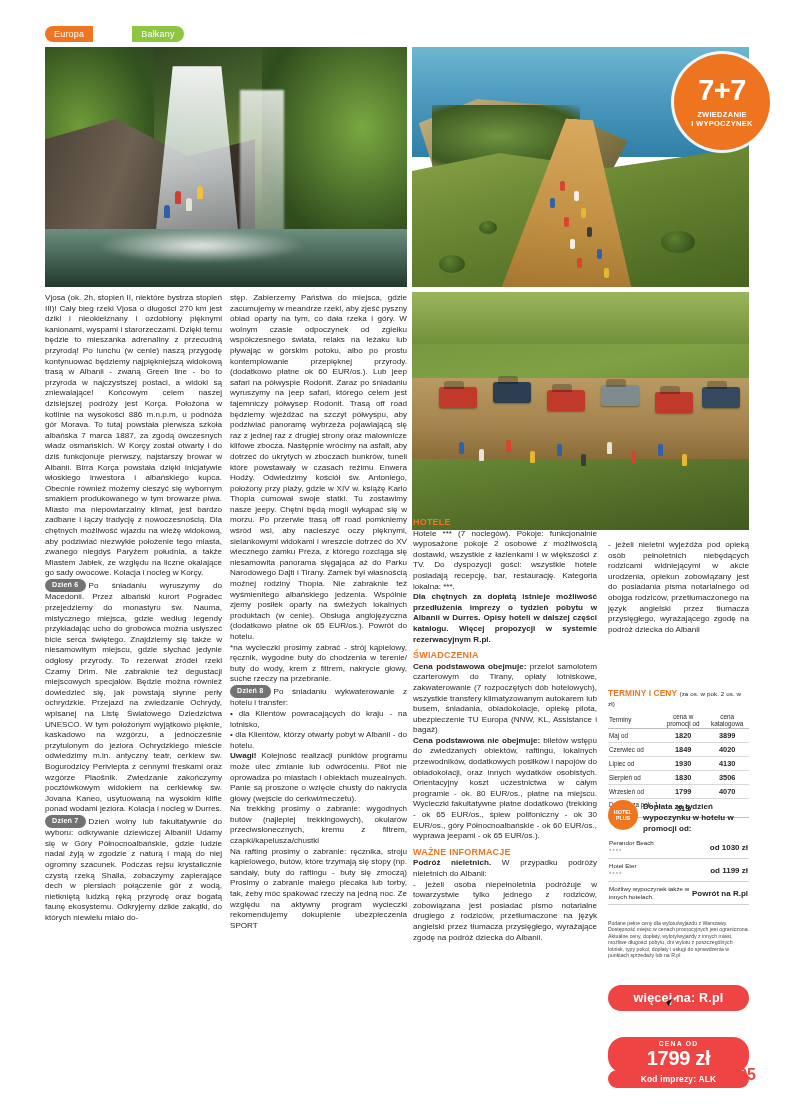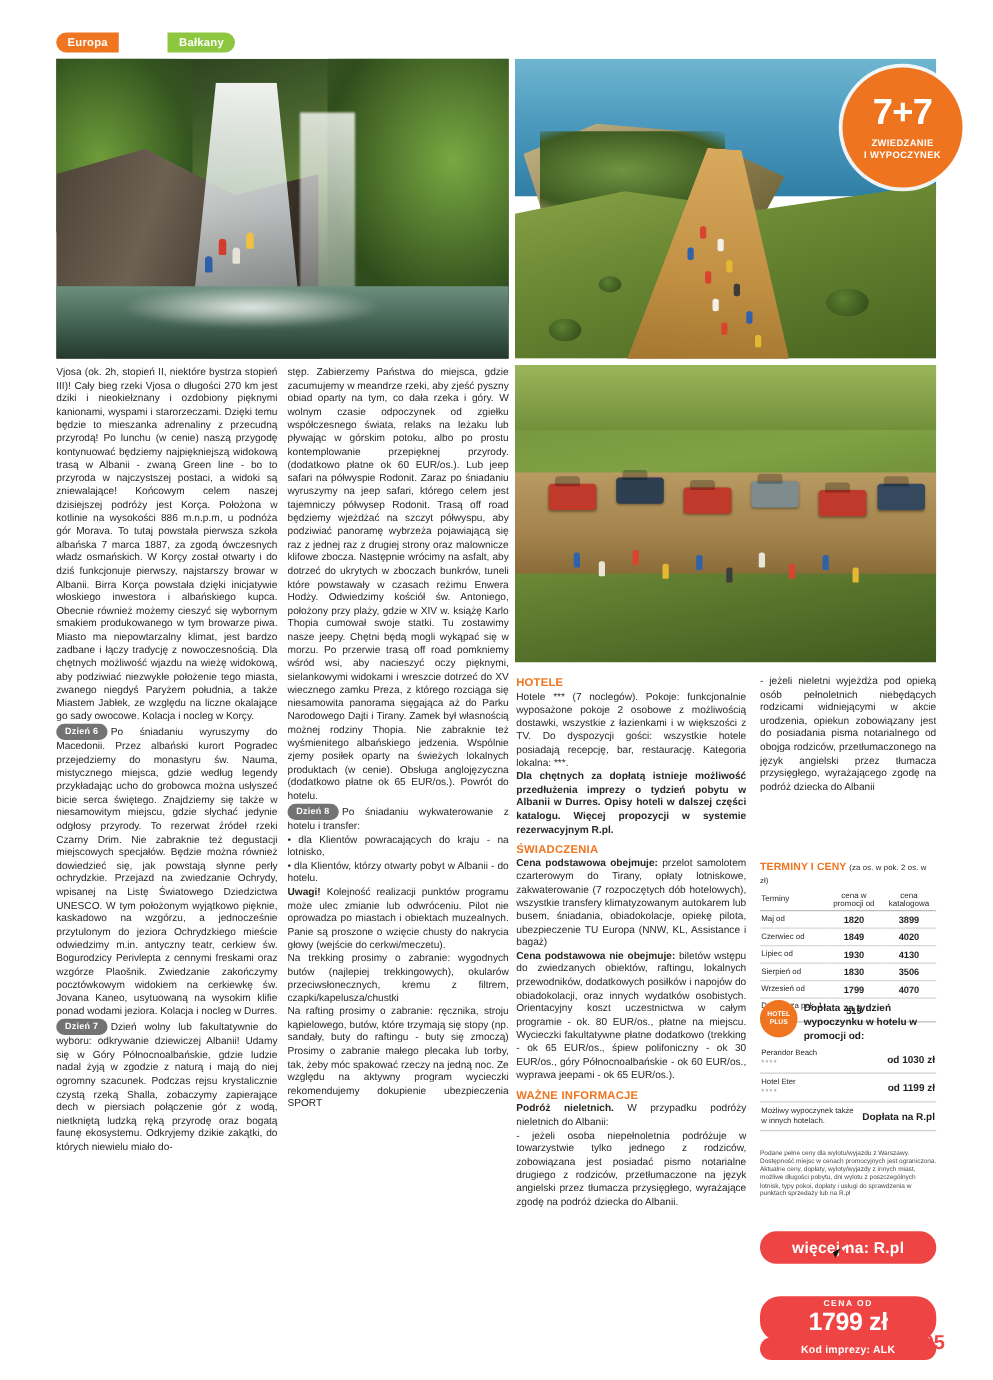--- a/index.html
+++ b/index.html
@@ -11,21 +11,21 @@
     color:#231f20;
     position:relative;
     overflow:hidden;
     -webkit-font-smoothing:antialiased;
   }
   .page{position:relative;width:794px;height:1104px;}
 
   
   .tagbar{position:absolute;left:45px;top:26px;display:flex;align-items:stretch;height:16px;}
   .tag{
-    font-size:9px;font-weight:bold;color:#fff;letter-spacing:.2px;
+    font-size:9px;font-weight:normal;color:#fff;letter-spacing:.2px;
     display:flex;align-items:center;padding:0 9px;
     line-height:1;
   }
   .tag-europa{background:#ef7521;border-radius:8px 0 0 8px;}
   .tag-balkany{background:#8dc63f;border-radius:0 8px 8px 0;margin-left:39px;}
 
   
   .photo{position:absolute;overflow:hidden;}
   .ph1{left:45px;top:47px;width:362px;height:240px;}
   .ph2{left:412px;top:47px;width:337px;height:240px;}
@@ -92,21 +92,21 @@
     box-shadow:0 0 0 3px rgba(255,255,255,.9);
   }
   .badge .big{font-size:29px;font-weight:bold;line-height:1;letter-spacing:-.5px;}
   .badge .sm{font-size:7.5px;font-weight:bold;line-height:1.25;margin-top:5px;letter-spacing:.3px;}
 
   
   .col{position:absolute;font-size:8.1px;line-height:10.6px;text-align:justify;color:#2b2724;}
   .col p{margin:0;}
   .c1{left:45px;top:293px;width:177px;}
   .c2{left:230px;top:293px;width:177px;}
-  .c3{left:413px;top:536px;width:184px;}
+  .c3{left:413px;top:512px;width:184px;}
   .c4{left:608px;top:540px;width:141px;}
 
   .daypill{
     display:inline-block;background:#737373;color:#fff;
     font-size:7.2px;font-weight:bold;border-radius:7px;
     padding:1.4px 7px;margin-right:3px;vertical-align:1px;letter-spacing:.2px;
   }
   .sechead{color:#ef7521;font-weight:bold;font-size:9px;letter-spacing:.2px;margin:5px 0 1px;display:block;}
   .b{font-weight:bold;}
 
@@ -234,20 +234,21 @@
     <p>
       <span class="daypill">Dzień 6</span><span>Po śniadaniu wyruszymy do Macedonii. Przez albański kurort Pogradec przejedziemy do monastyru św. Nauma, mistycznego miejsca, gdzie według legendy przykładając ucho do grobowca można usłyszeć bicie serca świętego. Znajdziemy się także w niesamowitym miejscu, gdzie słychać jedynie odgłosy przyrody. To rezerwat źródeł rzeki Czarny Drim. Nie zabraknie też degustacji miejscowych specjałów. Będzie można również dowiedzieć się, jak powstają słynne perły ochrydzkie. Przejazd na zwiedzanie Ochrydy, wpisanej na Listę Światowego Dziedzictwa UNESCO. W tym położonym wyjątkowo pięknie, kaskadowo na wzgórzu, a jednocześnie przytulonym do jeziora Ochrydzkiego mieście odwiedzimy m.in. antyczny teatr, cerkiew św. Bogurodzicy Perivlepta z cennymi freskami oraz wzgórze Plaošnik. Zwiedzanie zakończymy pocztówkowym widokiem na cerkiewkę św. Jovana Kaneo, usytuowaną na wysokim klifie ponad wodami jeziora. Kolacja i nocleg w Durres.</span>
     </p>
     <p>
       <span class="daypill">Dzień 7</span><span>Dzień wolny lub fakultatywnie do wyboru: odkrywanie dziewiczej Albanii! Udamy się w Góry Północnoalbańskie, gdzie ludzie nadal żyją w zgodzie z naturą i mają do niej ogromny szacunek. Podczas rejsu krystalicznie czystą rzeką Shalla, zobaczymy zapierające dech w piersiach połączenie gór z wodą, nietkniętą ludzką ręką przyrodę oraz bogatą faunę ekosystemu. Odkryjemy dzikie zakątki, do których niewielu miało do-</span>
     </p>
   </div>
 
   <div class="col c2">
     <p>stęp. Zabierzemy Państwa do miejsca, gdzie zacumujemy w meandrze rzeki, aby zjeść pyszny obiad oparty na tym, co dała rzeka i góry. W wolnym czasie odpoczynek od zgiełku współczesnego świata, relaks na leżaku lub pływając w górskim potoku, albo po prostu kontemplowanie przepięknej przyrody. (dodatkowo płatne ok 60 EUR/os.). Lub jeep safari na półwyspie Rodonit. Zaraz po śniadaniu wyruszymy na jeep safari, którego celem jest tajemniczy półwysep Rodonit. Trasą off road będziemy wjeżdżać na szczyt półwyspu, aby podziwiać panoramę wybrzeża pojawiającą się raz z jednej raz z drugiej strony oraz malownicze klifowe zbocza. Następnie wrócimy na asfalt, aby dotrzeć do ukrytych w zboczach bunkrów, tuneli które powstawały w czasach reżimu Enwera Hodży. Odwiedzimy kościół św. Antoniego, położony przy plaży, gdzie w XIV w. książę Karlo Thopia cumował swoje statki. Tu zostawimy nasze jeepy. Chętni będą mogli wykąpać się w morzu. Po przerwie trasą off road pomkniemy wśród wsi, aby nacieszyć oczy pięknymi, sielankowymi widokami i wreszcie dotrzeć do XV wiecznego zamku Preza, z którego rozciąga się niesamowita panorama sięgająca aż do Parku Narodowego Dajti i Tirany. Zamek był własnością możnej rodziny Thopia. Nie zabraknie też wyśmienitego albańskiego jedzenia. Wspólnie zjemy posiłek oparty na świeżych lokalnych produktach (w cenie). Obsługa anglojęzyczna (dodatkowo płatne ok 65 EUR/os.). Powrót do hotelu.</p>
+    <p>*na wycieczki prosimy zabrać - strój kąpielowy, ręcznik, wygodne buty do chodzenia w terenie/ buty do wody, krem z filtrem, nakrycie głowy, suche rzeczy na przebranie.</p>
     <p>
       <span class="daypill">Dzień 8</span><span>Po śniadaniu wykwaterowanie z hotelu i transfer:</span>
     </p>
     <p>• dla Klientów powracających do kraju - na lotnisko,</p>
     <p>• dla Klientów, którzy otwarty pobyt w Albanii - do hotelu.</p>
     <p>
       <span class="b">Uwagi!</span>
       <span>Kolejność realizacji punktów programu może ulec zmianie lub odwróceniu. Pilot nie oprowadza po miastach i obiektach muzealnych. Panie są proszone o wzięcie chusty do nakrycia głowy (wejście do cerkwi/meczetu).</span>
     </p>
     <p>Na trekking prosimy o zabranie: wygodnych butów (najlepiej trekkingowych), okularów przeciwsłonecznych, kremu z filtrem, czapki/kapelusza/chustki</p>
@@ -348,21 +349,21 @@
       <td class="name">
         <span>Hotel Eter</span><br>
         <span class="stars">****</span>
       </td>
       <td class="amt">od 1199 zł</td>
     </tr>
     <tr>
       <td class="name">
         <span>Możliwy wypoczynek także w innych hotelach.</span>
       </td>
-      <td class="amt">Dopłata na R.pl</td>
+      <td class="amt">Powrót na R.pl</td>
     </tr>
   </tbody>
     </table>
 
   <div class="fineprint">Podane pełne ceny dla wylotu/wyjazdu z Warszawy. Dostępność miejsc w cenach promocyjnych jest ograniczona. Aktualne ceny, dopłaty, wyloty/wyjazdy z innych miast, możliwe długości pobytu, dni wylotu z poszczególnych lotnisk, typy pokoi, dopłaty i usługi do sprawdzenia w punktach sprzedaży lub na R.pl</div>
 
   <div class="cta cta-more">więcej na: R.pl</div>
   <div class="cta cta-code">Kod imprezy: ALK</div>
   <div class="cta cta-price">
     <div class="lbl">CENA OD</div>

